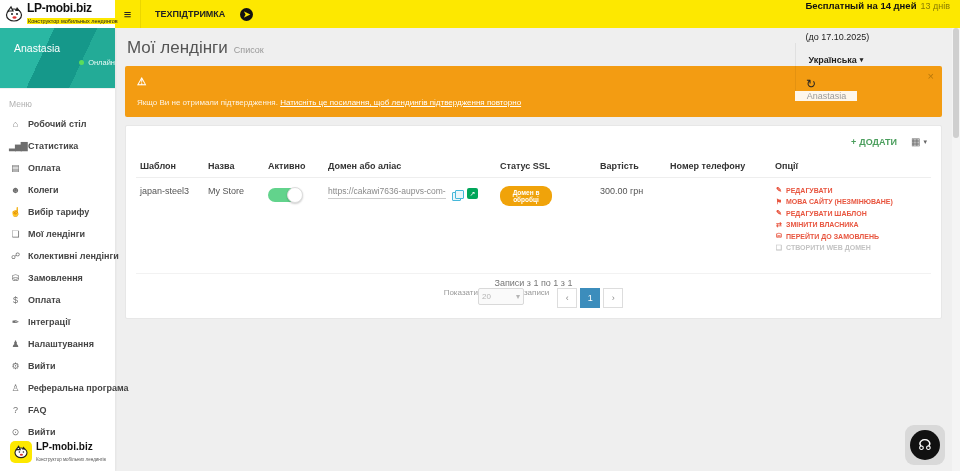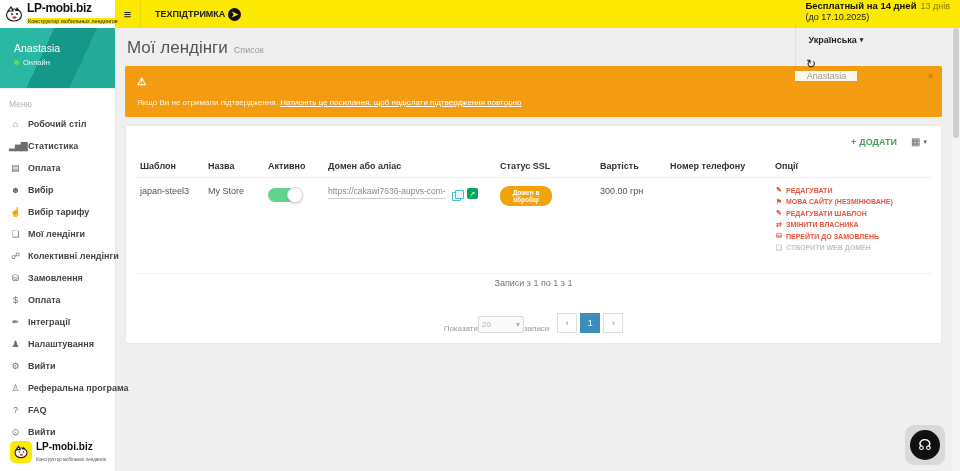--- a/index.html
+++ b/index.html
@@ -5,38 +5,38 @@
   * { margin:0; padding:0; box-sizing:border-box; }
   html,body { width:960px; height:471px; overflow:hidden; }
   body { font-family:"Liberation Sans", sans-serif; background:#efefef; position:relative; font-size:10px; color:#444; }
 
   
   .topbar { position:absolute; top:0; left:0; width:960px; height:28px; background:#fde800; display:flex; align-items:stretch; z-index:30; }
   .logo-box { width:115px; background:#fff; display:flex; align-items:center; padding:2px 4px; gap:3px; flex:none; }
   .logo-text b { font-size:12px; color:#111; letter-spacing:-0.3px; display:block; line-height:11px; }
   .logo-sub { font-size:5.5px; background:#fde800; color:#222; display:inline-block; padding:0 1px; white-space:nowrap; }
   .hamburger { width:26px; display:flex; align-items:center; justify-content:center; font-size:13px; color:#222; cursor:pointer; border-right:1px solid rgba(0,0,0,.07); }
-  .support { display:flex; align-items:center; gap:3px; padding:0 14px; font-weight:bold; font-size:9px; color:#222; cursor:pointer; }
+  .support { display:flex; align-items:center; gap:15px; padding:0 14px; font-weight:bold; font-size:9px; color:#222; cursor:pointer; }
   .tg-circle { width:13px; height:13px; background:#111; color:#fde800; border-radius:50%; display:flex; align-items:center; justify-content:center; font-size:8px; }
   .topbar-right { margin-left:auto; display:flex; align-items:stretch;flex-direction:column; }
   .trial { display:flex; flex-direction:column; justify-content:center; padding:0 10px; line-height:11px; }
   .trial-line1 { display:flex; gap:4px; align-items:baseline; }
   .trial-bold { font-weight:bold; font-size:9.5px; color:#111; }
   .trial-days { font-size:9px; color:#8a7d00; }
-  .trial-until { font-size:9px; color:#222; }
+  .trial-until { font-size:9px; color:#222;margin-top:20px; }
   .lang { display:flex; align-items:center; gap:3px; padding:12px 12px; font-weight:bold; font-size:9px; color:#222; cursor:pointer; border-left:1px solid rgba(0,0,0,.06); }
   .lang .caret { font-size:7px; }
   .refresh-btn { display:flex; align-items:center; justify-content:center; width:30px; font-size:12px; color:#222; cursor:pointer; border-left:1px solid rgba(0,0,0,.06); }
   .user-box { width:62px; background:rgba(255,255,255,.92); color:#9a9a9a; font-size:9px; display:flex; align-items:center; justify-content:center; cursor:pointer; }
 
   
   .sidebar { position:absolute; top:28px; left:0; width:115px; height:443px; background:#fff; z-index:20; box-shadow:1px 0 2px rgba(0,0,0,.05); }
   .profile { height:60px; background:linear-gradient(115deg,#2ab7a3 0 38%, #15988a 38% 68%, #23ab97 68%); padding:14px 0 0 14px; }
   .profile-name { color:#fff; font-size:10.5px; margin-bottom:4px; }
-  .profile-status { display:flex; align-items:center; gap:4px; color:#eafaf6; font-size:7.5px; }
+  .profile-status { display:flex; align-items:center; gap:4px; color:#eafaf6; font-size:7.5px;justify-content:flex-end; }
   .dot { width:5px; height:5px; border-radius:50%; background:#5bdc5b; }
   .menu-label { color:#b0b0b0; font-size:8.5px; padding:10px 8px 4px 9px; border-top:1px solid #f0f0f0; }
   .menu-item { display:flex; align-items:center; gap:7px; padding:6px 4px 6px 9px; cursor:pointer; color:#454545; }
   .mi-icon { width:12px; text-align:center; color:#6e6e6e; font-size:9px; flex:none; letter-spacing:-1px; }
   .mi-label { font-size:9px; font-weight:bold; white-space:nowrap; }
   .sidebar-footer { position:absolute; bottom:8px; left:10px; display:flex; align-items:center; gap:4px; }
   .sf-icon { width:22px; height:22px; background:#fde800; border-radius:5px; display:flex; align-items:center; justify-content:center; }
   .sf-text b { font-size:10px; color:#111; display:block; line-height:10px; }
   .sf-sub { font-size:4.5px; color:#555; }
 
@@ -76,23 +76,23 @@
   .ext-icon { width:11px; height:11px; background:#00a65a; border-radius:2px; color:#fff; font-size:7px; display:flex; align-items:center; justify-content:center; cursor:pointer; flex:none; margin-top:2px; }
 
   .ssl-badge { display:inline-block; background:#f0a30a; color:#fff; font-weight:bold; font-size:6.5px; text-align:center; border-radius:9px; padding:3px 7px; line-height:7px; max-width:52px; }
 
   .opt-link { display:flex; gap:3px; align-items:center; color:#e8553f; font-weight:bold; font-size:7px; margin-bottom:3.5px; cursor:pointer; text-transform:uppercase; }
   .opt-link .oi { font-size:7px; width:8px; text-align:center; }
   .opt-link.disabled { color:#c3c3c3; cursor:default; }
 
   .table-footer { display:flex; justify-content:space-between; align-items:center; margin-top:10px; padding:4px 2px 0 2px; border-top:1px solid #f2f2f2;flex-direction:column; }
   .records-info { font-size:9px; color:#777; }
-  .footer-right { display:flex; align-items:flex-end; }
+  .footer-right { display:flex; align-items:flex-start; }
   .show-label, .records-label { font-size:8px; color:#9a9a9a; }
-  .page-size { border:1px solid #d9d9d9; border-radius:2px; background:#fafafa; color:#b5b5b5; font-size:8px; padding:3px 3px; display:flex; gap:8px; align-items:center; cursor:pointer; min-width:46px; justify-content:space-between;margin-top:28px; }
+  .page-size { border:1px solid #d9d9d9; border-radius:2px; background:#fafafa; color:#b5b5b5; font-size:8px; padding:3px 3px; display:flex; gap:8px; align-items:center; cursor:pointer; min-width:46px; justify-content:space-between; }
   .pager { display:flex; margin-left:8px; }
   .page-btn { min-width:20px; height:20px; border:1px solid #ddd; background:#fff; color:#8a8a8a; font-size:9px; display:flex; align-items:center; justify-content:center; cursor:pointer; padding:0 5px; }
   .page-btn.active { background:#3c8dbc; border-color:#3c8dbc; color:#fff; }
   .page-btn + .page-btn { margin-left:3px; }
 
   
   .scrollbar { position:absolute; right:0; top:28px; width:8px; height:443px; background:#f4f4f4; z-index:40; }
   .scroll-thumb { position:absolute; top:0; left:1px; width:6px; height:110px; background:#cfcfcf; border-radius:3px; }
   .chat-widget { position:absolute; right:15px; bottom:6px; width:40px; height:40px; background:rgba(205,205,205,.65); border-radius:9px; display:flex; align-items:center; justify-content:center; cursor:pointer; z-index:50; }
   .chat-circle { width:30px; height:30px; background:#111; border-radius:50%; color:#fff; display:flex; align-items:center; justify-content:center; font-size:15px; }
@@ -156,21 +156,21 @@
       <div class="menu-item">
         <span class="mi-icon">▂▅▇</span>
         <span class="mi-label">Статистика</span>
       </div>
       <div class="menu-item">
         <span class="mi-icon">▤</span>
         <span class="mi-label">Оплата</span>
       </div>
       <div class="menu-item">
         <span class="mi-icon">☻</span>
-        <span class="mi-label">Вибір</span>
+        <span class="mi-label">Колеги</span>
       </div>
       <div class="menu-item">
         <span class="mi-icon">☝</span>
         <span class="mi-label">Вибір тарифу</span>
       </div>
       <div class="menu-item">
         <span class="mi-icon">❏</span>
         <span class="mi-label">Мої лендінги</span>
       </div>
       <div class="menu-item">
@@ -233,21 +233,21 @@
     <span class="page-title">Мої лендінги</span>
     <span class="page-sub">Список</span>
   </div>
 
   <div class="alert">
     <div class="alert-title">
       <span>⚠</span>
     </div>
     <div class="alert-body">
       <span>Якщо Ви не отримали підтвердження.</span>
-      <span class="alert-link">Натисніть це посилання, щоб надіслати підтвердження повторно</span>
+      <span class="alert-link">Натисніть це посилання, щоб лендингів підтвердження повторно</span>
     </div>
     <span class="alert-close">×</span>
   </div>
 
   <div class="card">
     <div class="card-toolbar">
       <div class="add-btn">
         <span>+</span>
         <span>ДОДАТИ</span>
       </div>

